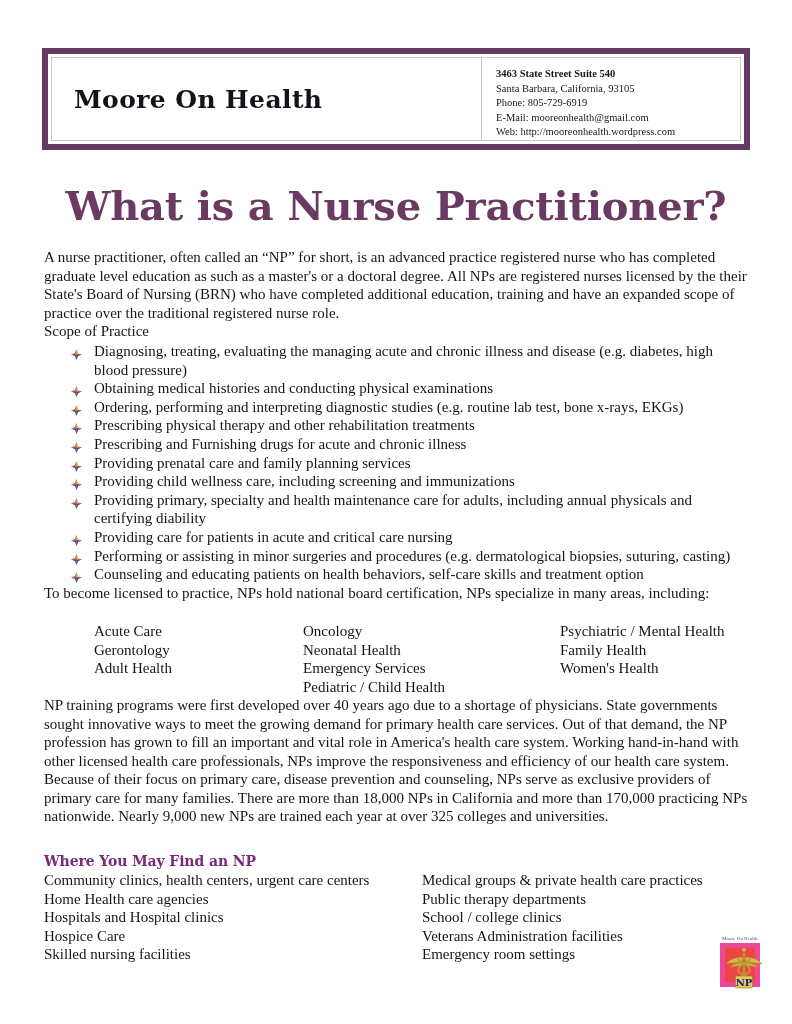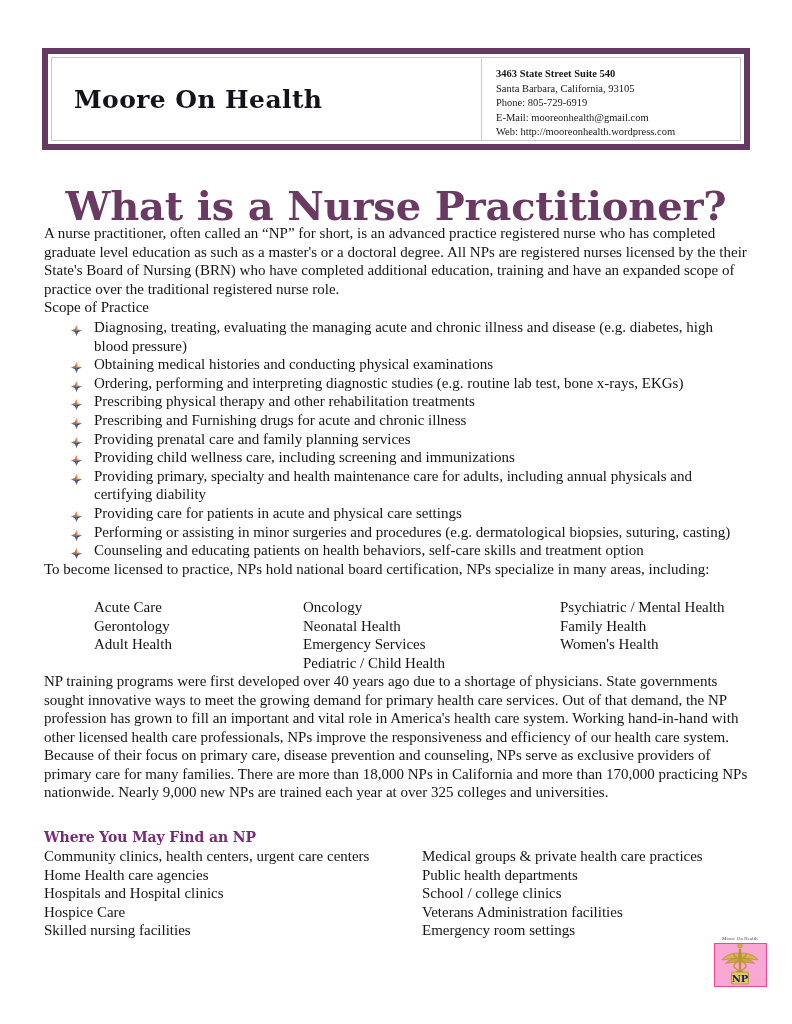--- a/index.html
+++ b/index.html
@@ -86,21 +86,21 @@
     font-size: 40px;
     font-weight: 700;
     color: #6b3a63;
     letter-spacing: -0.2px;
   }
 
   
   .body-area {
     position: absolute;
     left: 44px;
-    top: 224px;
+    top: 248px;
     width: 706px;
   }
 
   p.para {
     margin: 0;
     font-size: 15px;
     line-height: 18.6px;
     text-align: left;
     color: #151515;
   }
@@ -191,25 +191,25 @@
   }
   .logo-caption {
     font-family: "Liberation Serif", "DejaVu Serif", serif;
     font-size: 4.6px;
     color: #4a3a50;
     letter-spacing: 0.2px;
     margin-bottom: 2px;
     white-space: nowrap;
   }
   .logo-img {
-    width: 53px;
+    width: 40px;
     height: 44px;
     margin: 0 auto;
-    background: #f9a8d4;
-    border: 1px solid #ec4899;
+    background: #ef4444;
+    border: 5px solid #ec4899;
     box-sizing: border-box;
     position: relative;
   }
 </style>
 </head>
 <body>
 
 <div class="page">
 
   <div class="letterhead">
@@ -326,21 +326,21 @@
       </li>
       <li>
         <span class="bullet-mark">
           <svg width="11" height="11" viewBox="0 0 11 11" xmlns="http://www.w3.org/2000/svg">
             <polygon points="5.5,0 7,4 11,5.5 7,7 5.5,11 4,7 0,5.5 4,4" fill="#e8c23a"></polygon>
             <polygon points="5.5,0 5.5,5.5 0,5.5 4,4" fill="#d94f86"></polygon>
             <polygon points="5.5,5.5 5.5,11 4,7 0,5.5" fill="#3b4fa8"></polygon>
             <polygon points="5.5,5.5 11,5.5 7,7 5.5,11" fill="#2b3f96"></polygon>
           </svg>
         </span>
-        <span>Providing care for patients in acute and physical care settings</span>
+        <span>Providing care for patients in acute and critical care nursing</span>
       </li>
       <li>
         <span class="bullet-mark">
           <svg width="11" height="11" viewBox="0 0 11 11" xmlns="http://www.w3.org/2000/svg">
             <polygon points="5.5,0 7,4 11,5.5 7,7 5.5,11 4,7 0,5.5 4,4" fill="#e8c23a"></polygon>
             <polygon points="5.5,0 5.5,5.5 0,5.5 4,4" fill="#d94f86"></polygon>
             <polygon points="5.5,5.5 5.5,11 4,7 0,5.5" fill="#3b4fa8"></polygon>
             <polygon points="5.5,5.5 11,5.5 7,7 5.5,11" fill="#2b3f96"></polygon>
           </svg>
         </span>
@@ -387,21 +387,21 @@
     <div class="where-grid">
       <div class="where-col left">
         <div>Community clinics, health centers, urgent care centers</div>
         <div>Home Health care agencies</div>
         <div>Hospitals and Hospital clinics</div>
         <div>Hospice Care</div>
         <div>Skilled nursing facilities</div>
       </div>
       <div class="where-col right">
         <div>Medical groups &amp; private health care practices</div>
-        <div>Public health departments</div>
+        <div>Public therapy departments</div>
         <div>School / college clinics</div>
         <div>Veterans Administration facilities</div>
         <div>Emergency room settings</div>
       </div>
     </div>
 
   </div>
 
   <div class="logo-block">
     <div class="logo-caption">Moore On Health</div>

